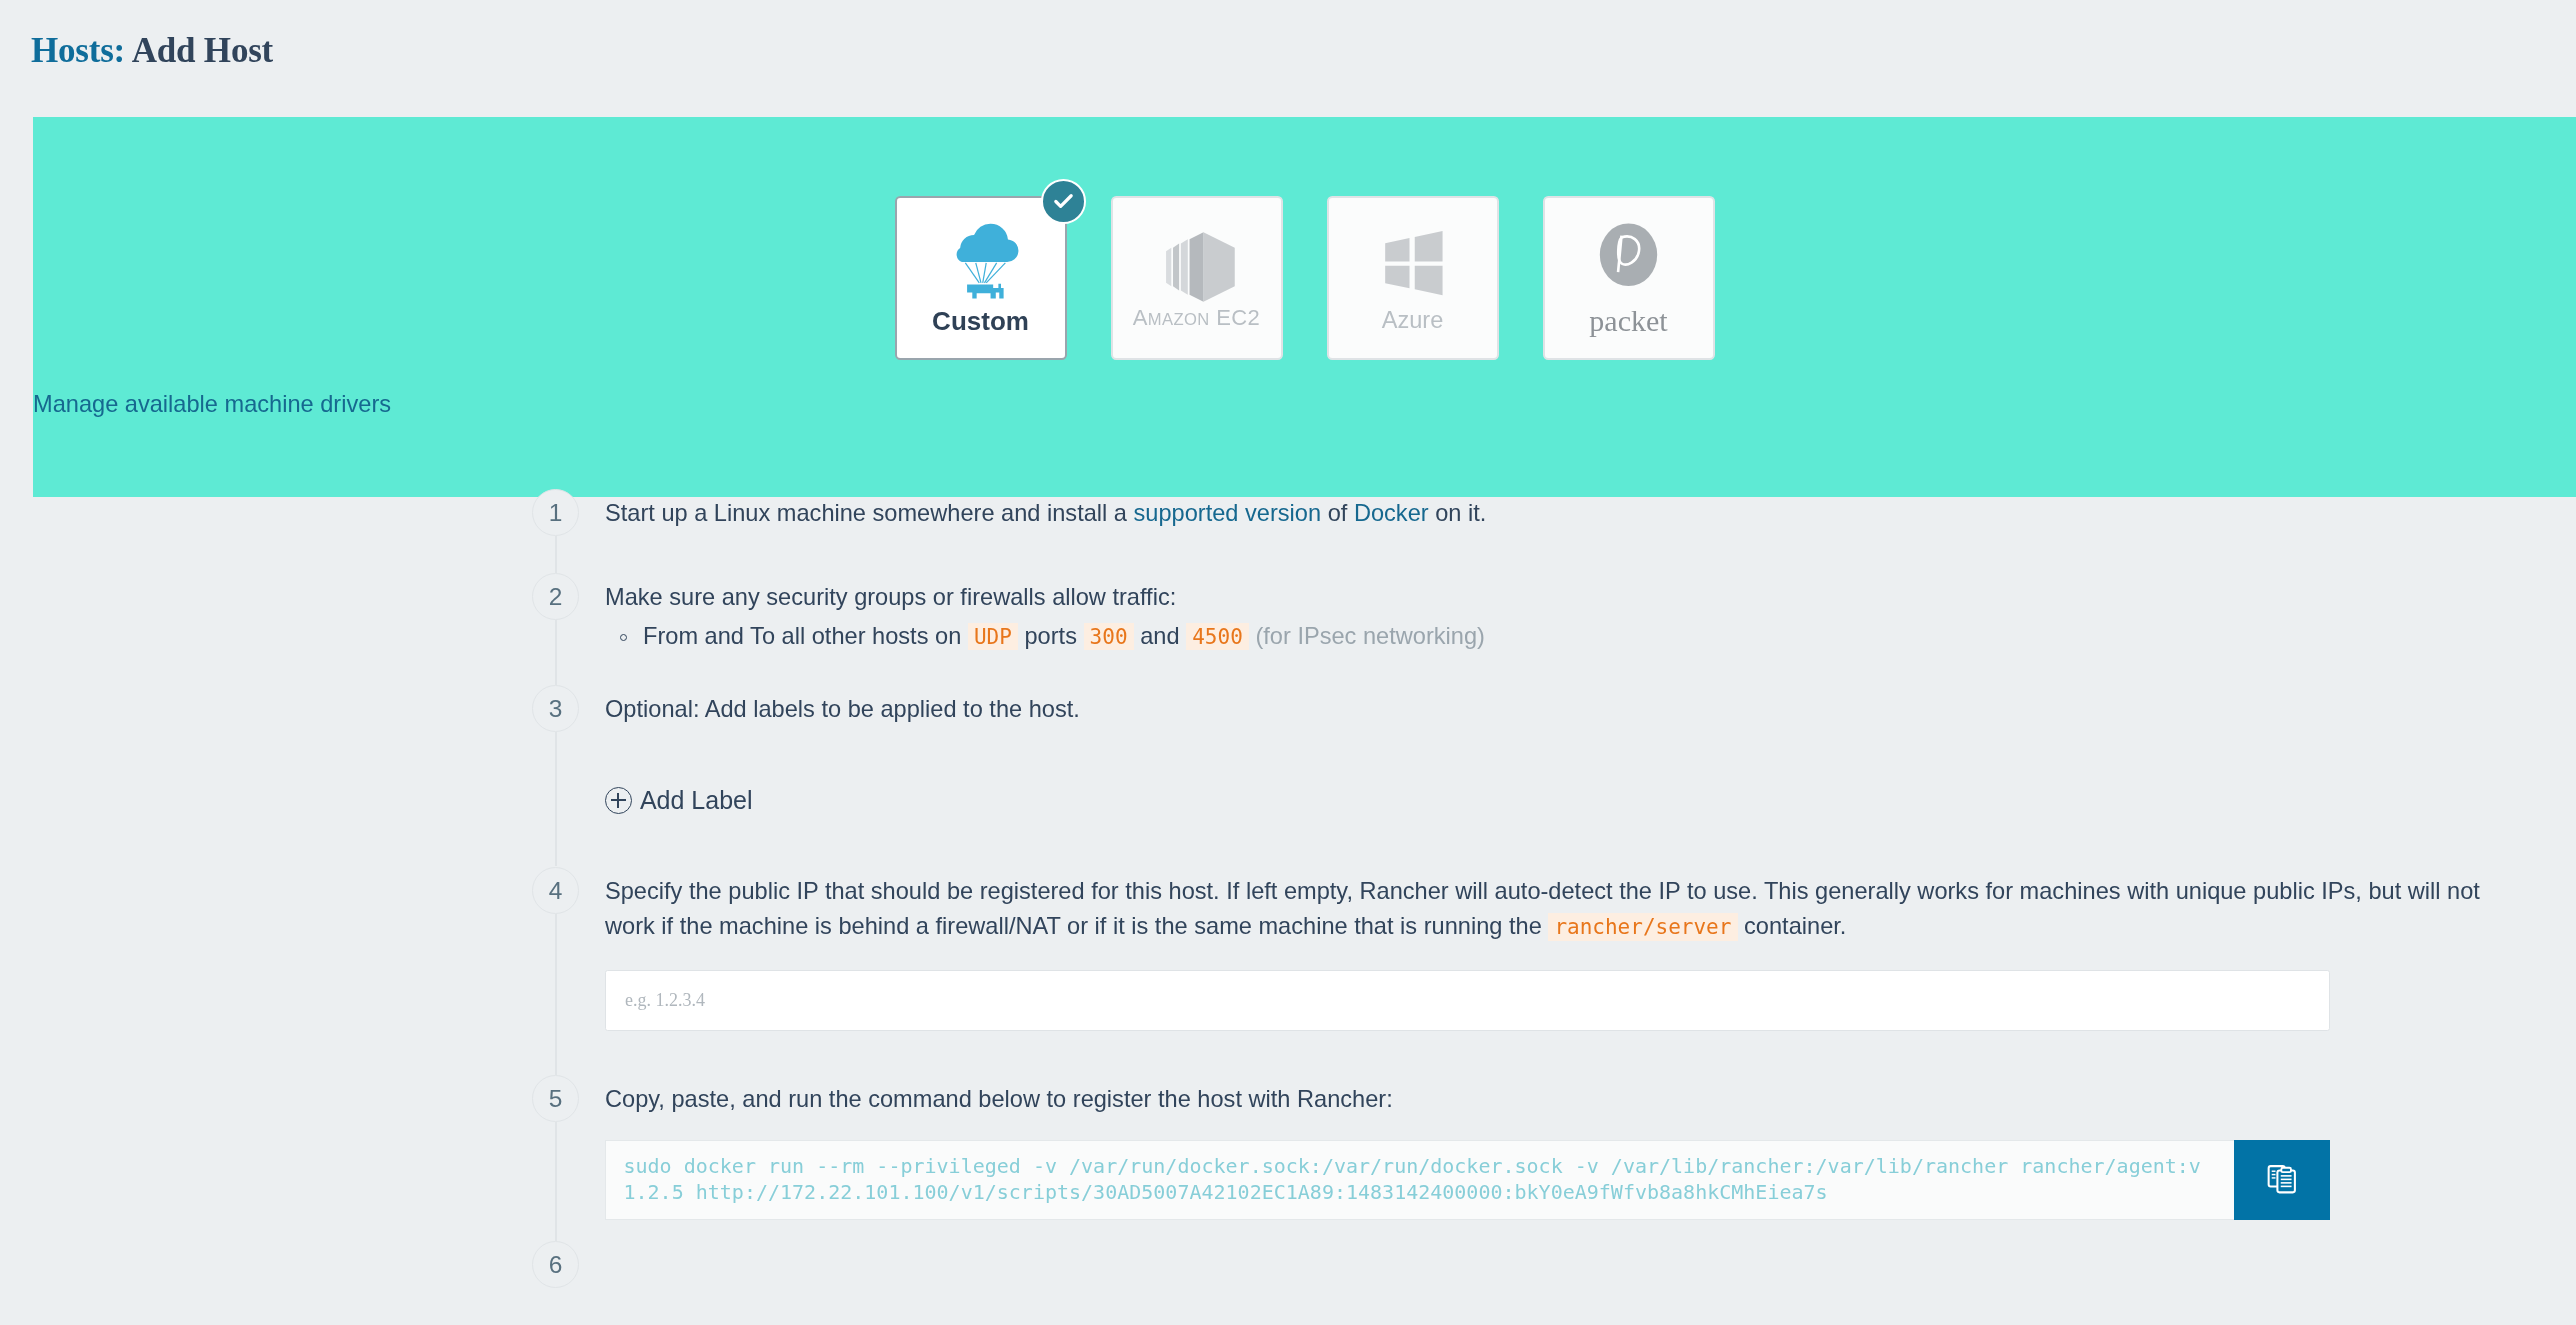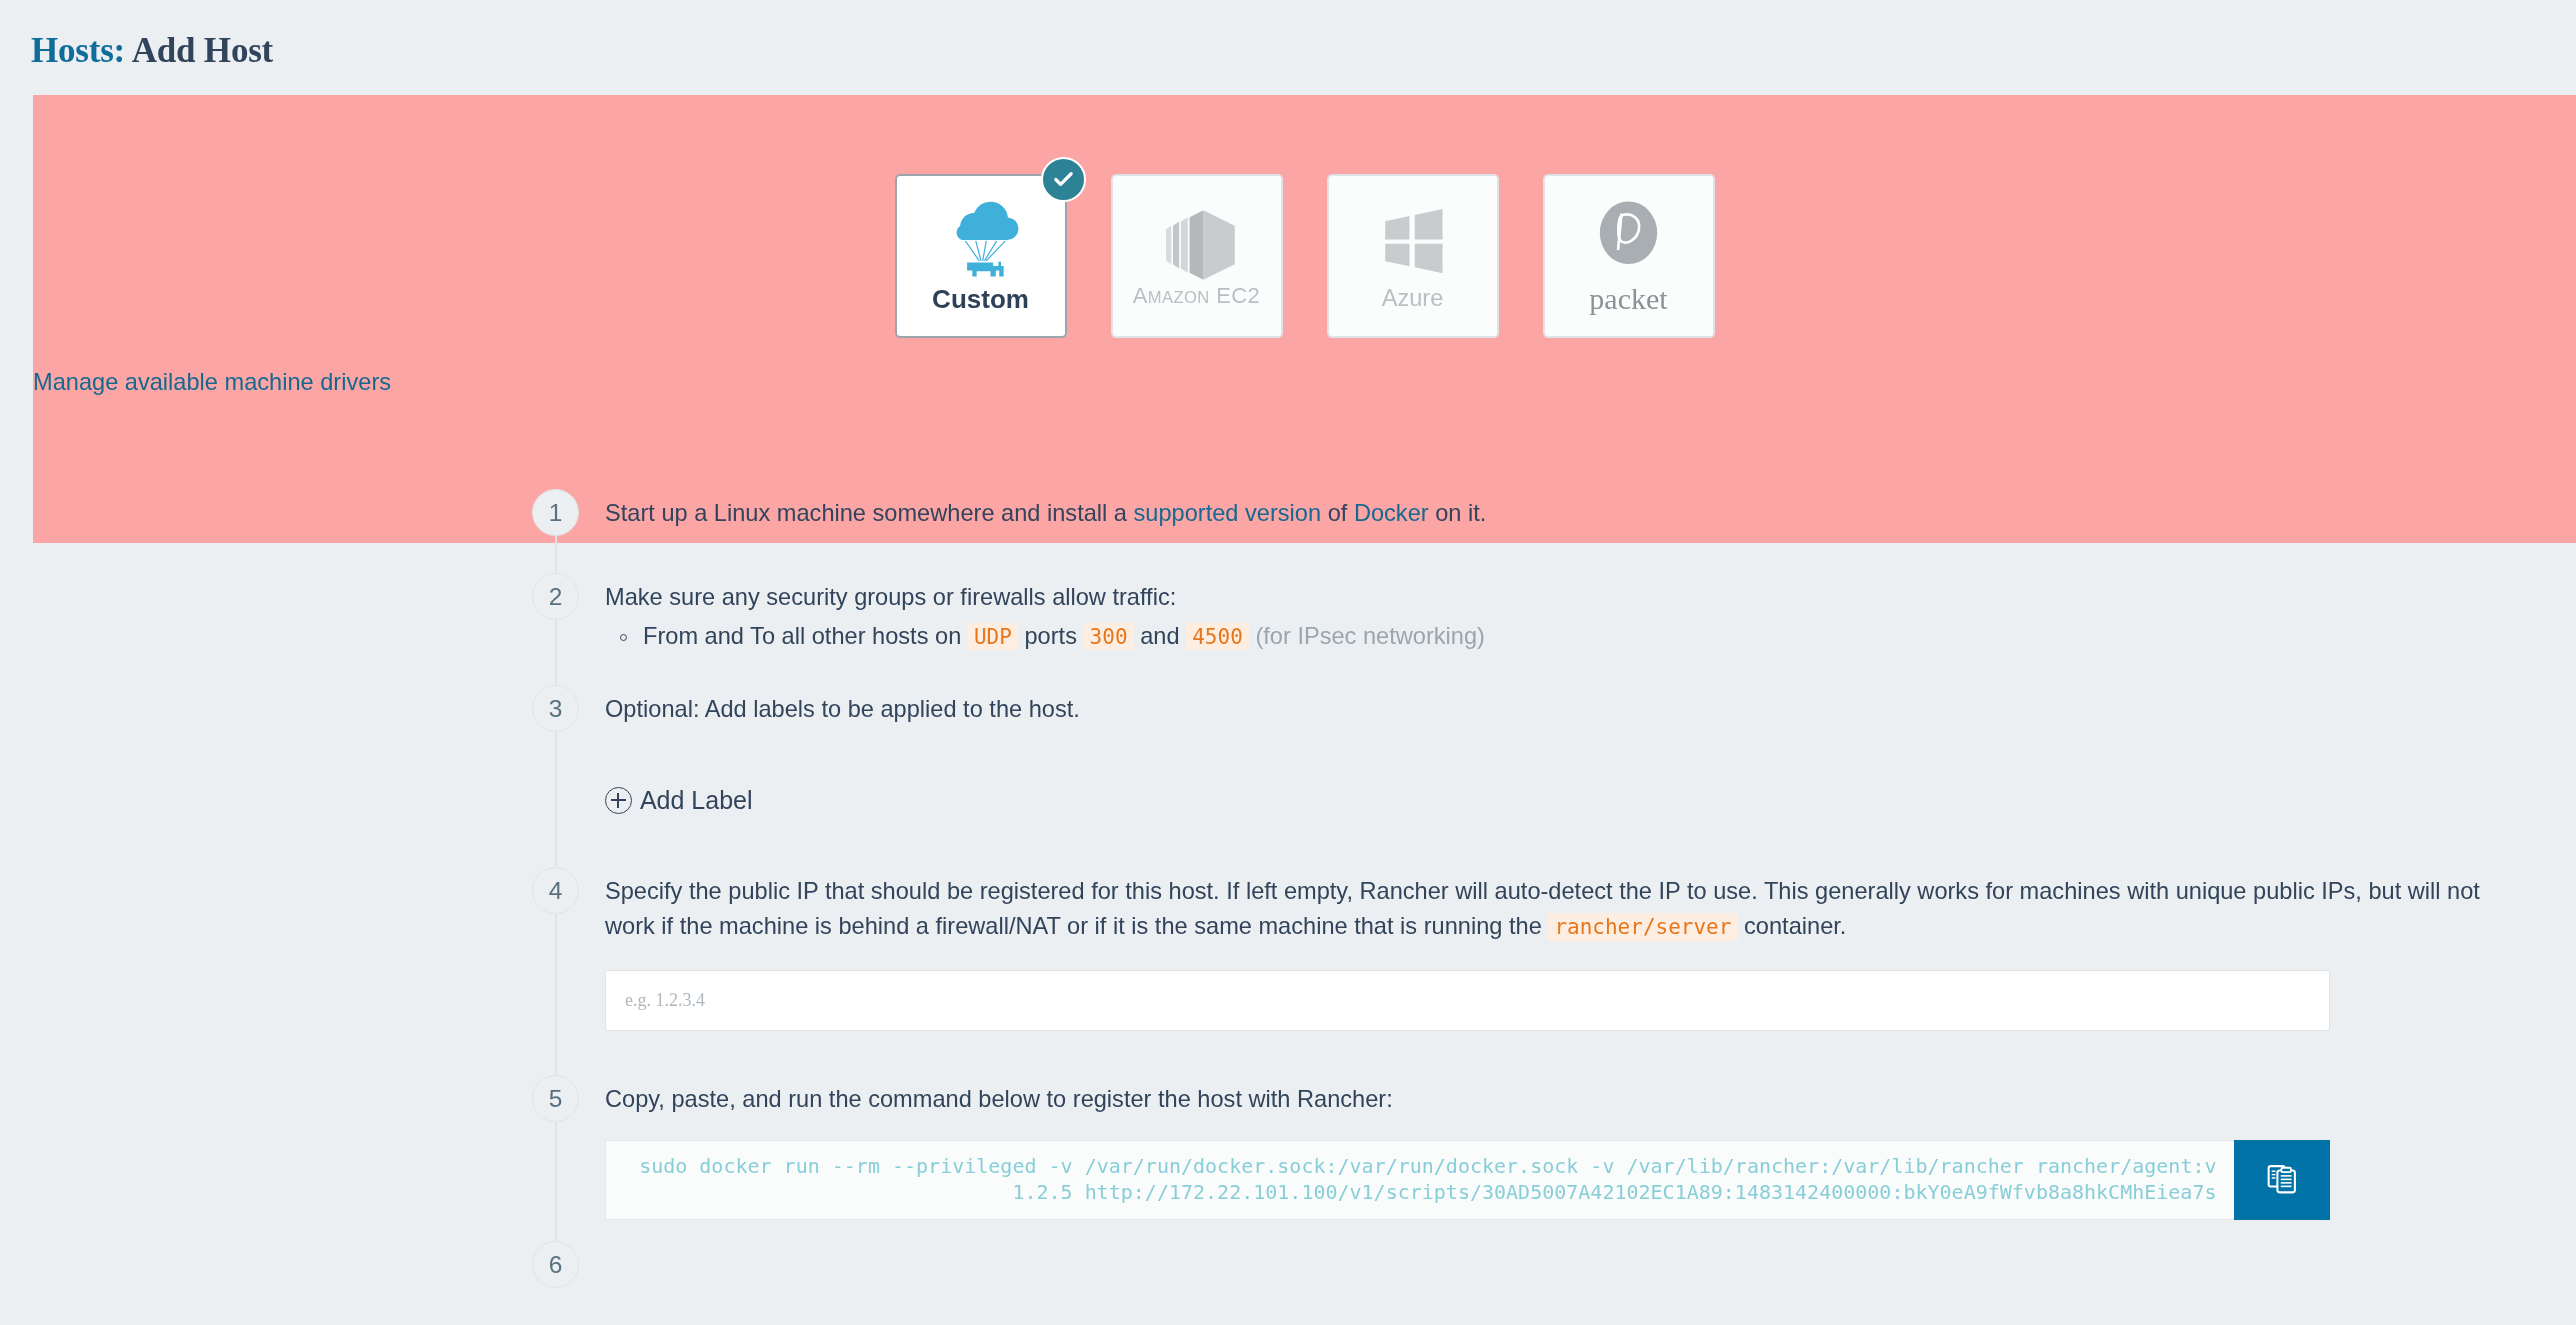--- a/index.html
+++ b/index.html
@@ -25,24 +25,24 @@
     line-height: 1;
     font-family: Liberation Serif, serif;
   }
   .page-title .prefix { color: #0f6d9b; }
   .page-title .suffix { color: #31445b; }
 
   
   .driver-panel {
     position: absolute;
     left: 33px;
-    top: 95px;
+    top: 117px;
     width: 2543px;
-    height: 448px;
-    background: #fca5a5;
+    height: 380px;
+    background: #5eead4;
     box-sizing: border-box;
   }
   .driver-row {
     display: flex;
     justify-content: center;
     align-items: flex-start;
     gap: 44px;
     padding-top: 79px;
   }
   .driver-card {
@@ -240,21 +240,20 @@
     font-family: Liberation Serif, serif;
   }
   .ip-input::placeholder { color: #b0b7bd; }
 
   
   .cmd-row {
     display: flex;
     margin-top: 23px;
     width: 1725px;
     align-items: stretch;
-    text-align: right;
   }
   .cmd-box {
     flex: 1 1 auto;
     background: #fafbfb;
     border: 0.9px solid #e4e8ea;
     border-right: none;
     box-sizing: border-box;
     padding: 12.2px 17.5px 14px 17.5px;
     font-family: "DejaVu Sans Mono", monospace;
     font-size: 20px;

